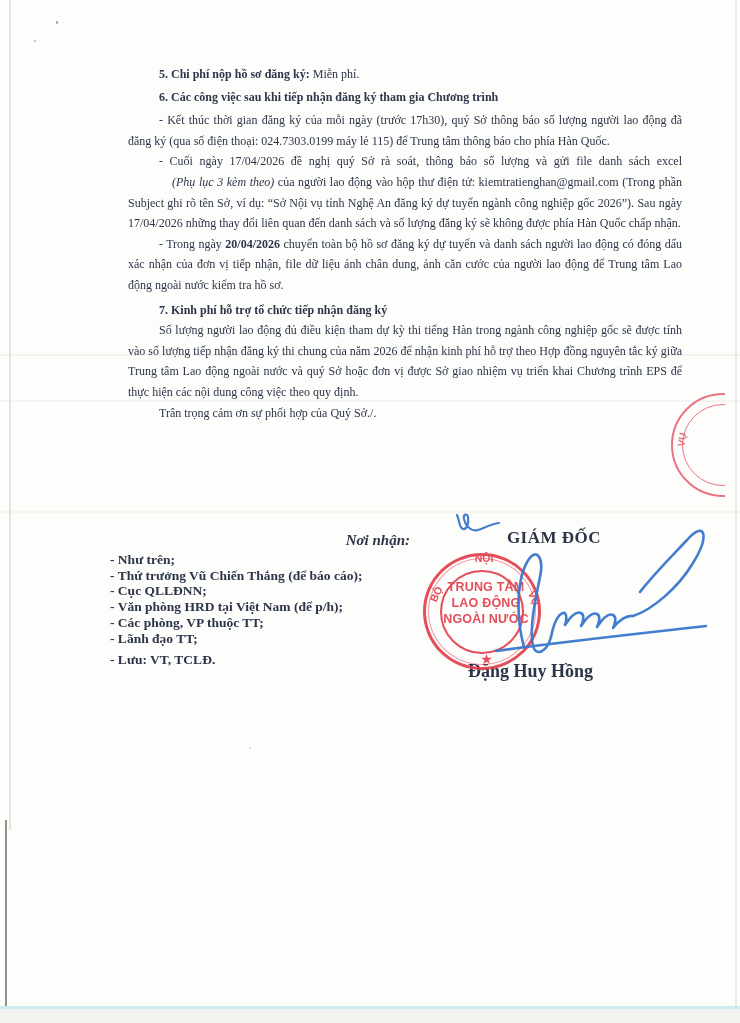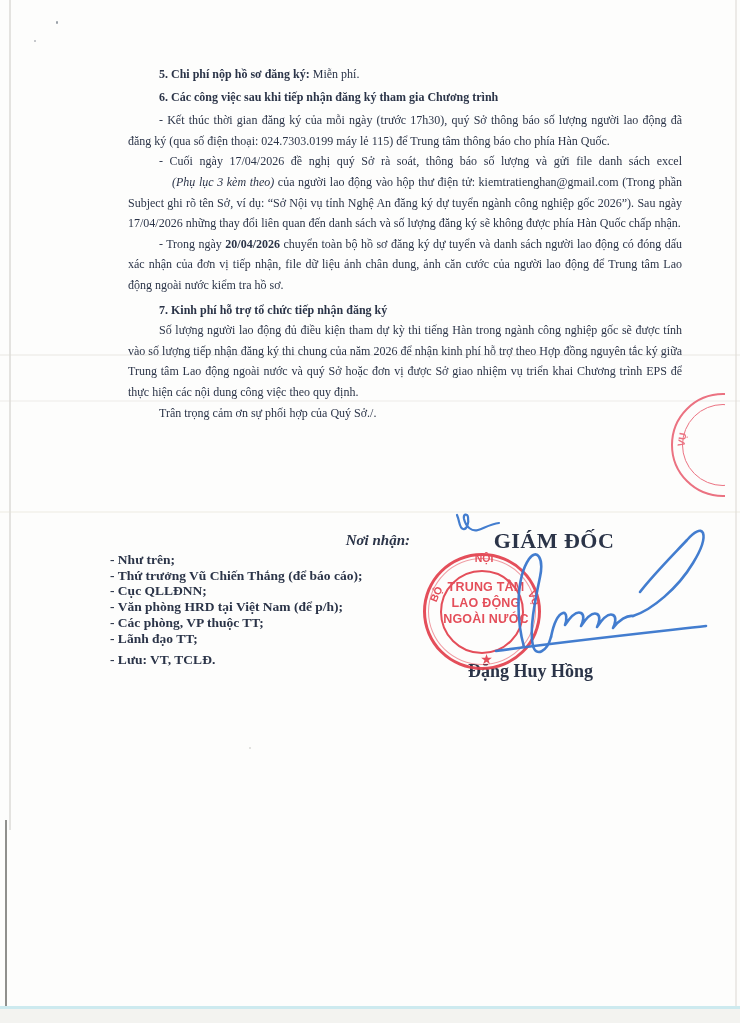--- a/index.html
+++ b/index.html
@@ -41,21 +41,21 @@
   .i{font-style:italic;margin-left:44px;}
   .email{text-underline-offset:2px;}
   
   .recipients{left:110px;top:533px;width:300px;font-size:13.5px;line-height:15.8px;}
   .recipients .hdr{font-weight:bold;font-style:italic;font-size:15px;text-align:right;}
   .recipients ul{list-style:none;margin:3px 0 0 0;padding:0;}
   .recipients li{font-weight:600;}
   .recipients li.gap{margin-top:5px;}
   
   .sig-title{left:466px;top:528px;width:176px;text-align:center;font-weight:bold;
-             font-size:22px;letter-spacing:.5px;}
+             font-size:17px;letter-spacing:.5px;}
   .sig-name{left:468px;top:661px;width:180px;font-weight:bold;
             font-size:18px;}
   
   .stamp{z-index:2;opacity:.92;}
   .stamp *{color:var(--stamp-red);}
   .ring{border-radius:50%;position:absolute;box-sizing:border-box;}
   .ring-outer{left:423px;top:553px;width:118px;height:117px;border:3px solid var(--stamp-red);}
   .ring-outer2{left:428px;top:558px;width:108px;height:107px;border:1px solid var(--stamp-red);opacity:.55;}
   .ring-inner{left:440px;top:570px;width:84px;height:84px;border:2px solid var(--stamp-red);}
   .stamp-txt{position:absolute;font-family:"Liberation Sans","DejaVu Sans",sans-serif;

